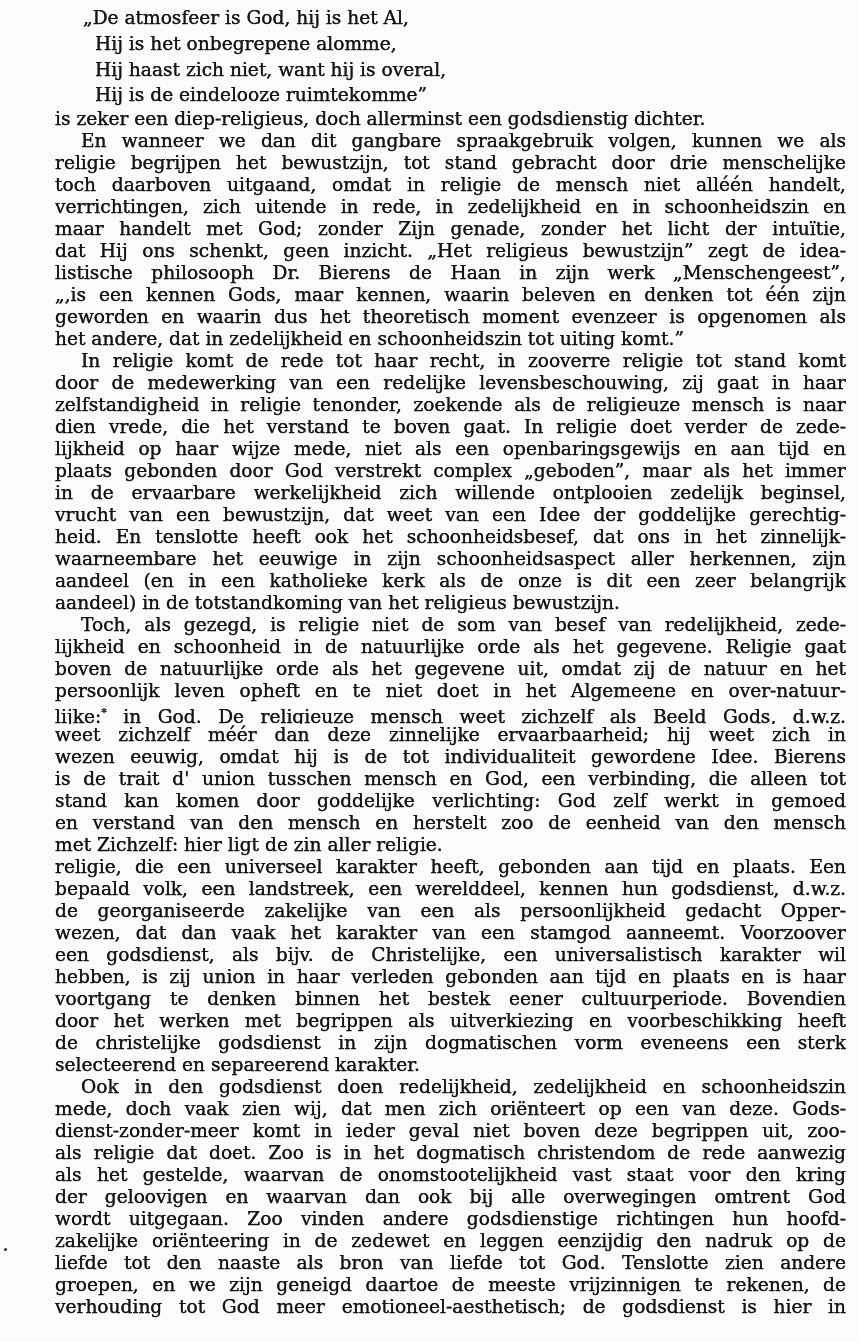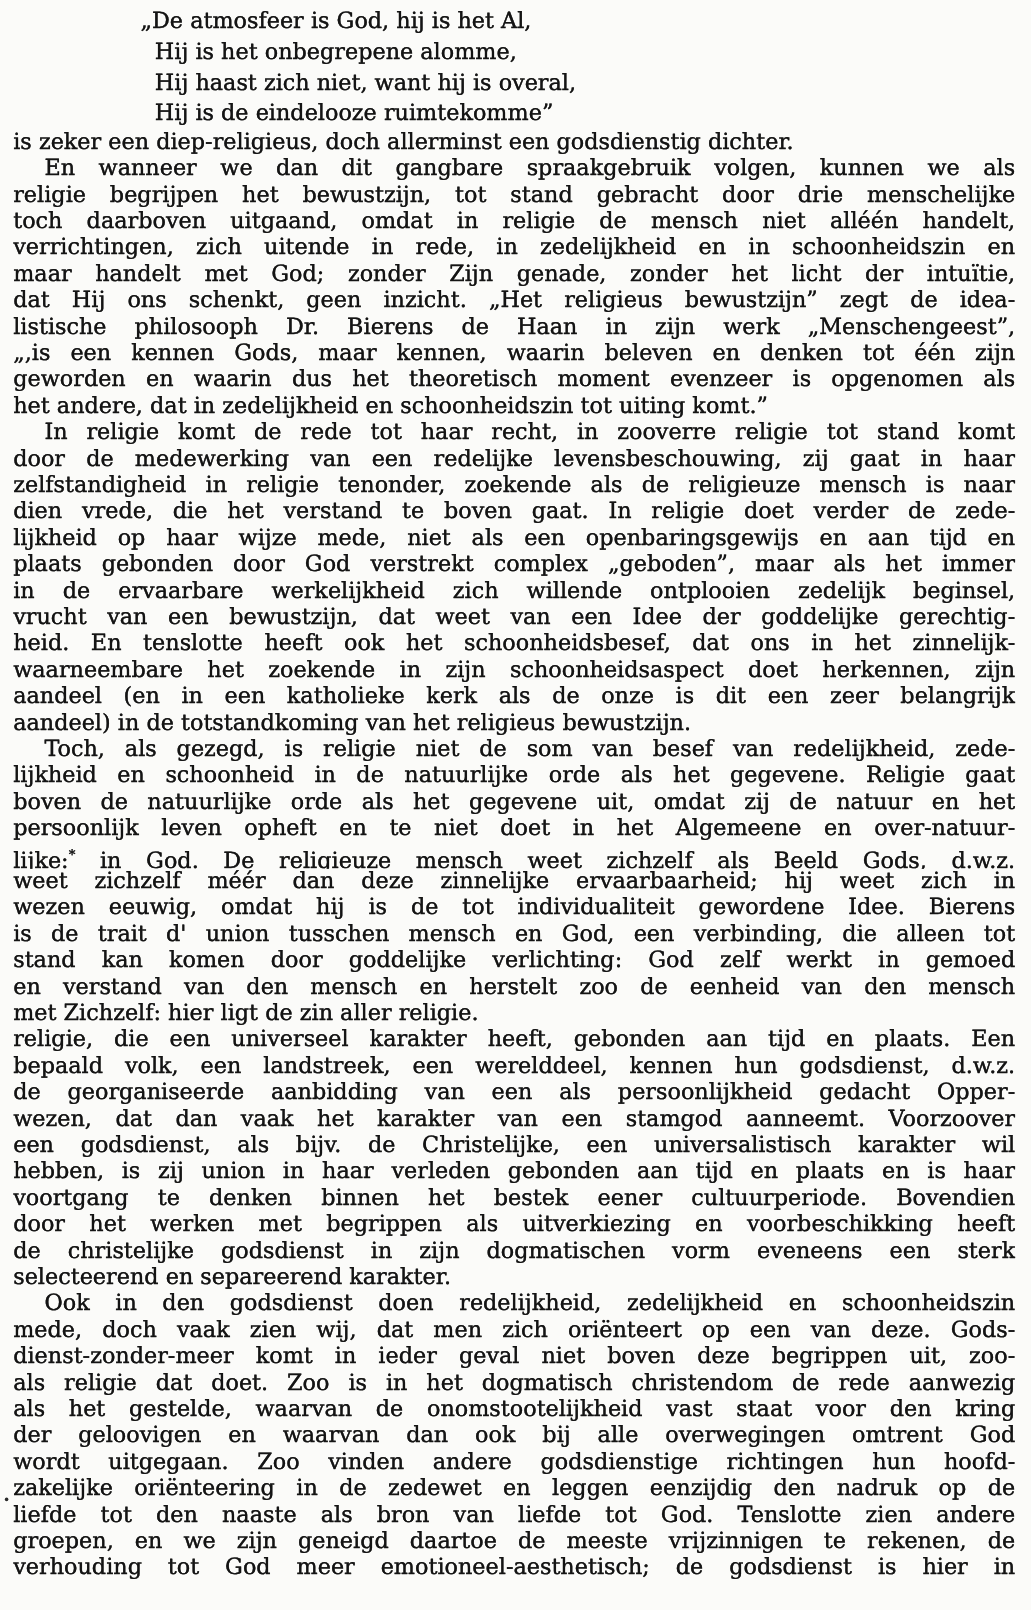--- a/index.html
+++ b/index.html
@@ -21,27 +21,28 @@
     -webkit-text-stroke: 0.25px #141414;
     text-shadow: 0 0 0.5px rgba(20,20,20,0.75);
   }
   .line {
     height: 22px;
     line-height: 22px;
     overflow: hidden;
     text-align: justify;
     text-align-last: justify;
     white-space: nowrap;
+    margin-left: 44px;
   }
   .line.noj { text-align-last: left; }
   .line.ind { text-indent: 26px; }
   .poem-line {
     height: 25.8px;
     line-height: 25.8px;
-    margin-left: 118px;
+    margin-left: 84px;
     text-align: left;
     white-space: nowrap;
   }
   .poem-line.q { text-indent: -12px; }
   sup {
     font-size: 60%;
     vertical-align: super;
     -webkit-text-stroke: 0.2px #141414;
   }
   .speck {
@@ -76,37 +77,37 @@
       <div class="line noj">het andere, dat in zedelijkheid en schoonheidszin tot uiting komt.”</div>
       <div class="line ind">In religie komt de rede tot haar recht, in zooverre religie tot stand komt</div>
       <div class="line">door de medewerking van een redelijke levensbeschouwing, zij gaat in haar</div>
       <div class="line">zelfstandigheid in religie tenonder, zoekende als de religieuze mensch is naar</div>
       <div class="line">dien vrede, die het verstand te boven gaat. In religie doet verder de zede-</div>
       <div class="line">lijkheid op haar wijze mede, niet als een openbaringsgewijs en aan tijd en</div>
       <div class="line">plaats gebonden door God verstrekt complex „geboden”, maar als het immer</div>
       <div class="line">in de ervaarbare werkelijkheid zich willende ontplooien zedelijk beginsel,</div>
       <div class="line">vrucht van een bewustzijn, dat weet van een Idee der goddelijke gerechtig-</div>
       <div class="line">heid. En tenslotte heeft ook het schoonheidsbesef, dat ons in het zinnelijk-</div>
-      <div class="line">waarneembare het zoekende in zijn schoonheidsaspect doet herkennen, zijn</div>
+      <div class="line">waarneembare het eeuwige in zijn schoonheidsaspect aller herkennen, zijn</div>
       <div class="line">aandeel (en in een katholieke kerk als de onze is dit een zeer belangrijk</div>
       <div class="line noj">aandeel) in de totstandkoming van het religieus bewustzijn.</div>
       <div class="line ind">Toch, als gezegd, is religie niet de som van besef van redelijkheid, zede-</div>
       <div class="line">lijkheid en schoonheid in de natuurlijke orde als het gegevene. Religie gaat</div>
       <div class="line">boven de natuurlijke orde als het gegevene uit, omdat zij de natuur en het</div>
       <div class="line">persoonlijk leven opheft en te niet doet in het Algemeene en over-natuur-</div>
       <div class="line">lijke:<sup>*</sup> in God. De religieuze mensch weet zichzelf als Beeld Gods, d.w.z.</div>
       <div class="line">weet zichzelf méér dan deze zinnelijke ervaarbaarheid; hij weet zich in</div>
       <div class="line">wezen eeuwig, omdat hij is de tot individualiteit gewordene Idee. Bierens</div>
       <div class="line">is de trait d' union tusschen mensch en God, een verbinding, die alleen tot</div>
       <div class="line">stand kan komen door goddelijke verlichting: God zelf werkt in gemoed</div>
       <div class="line">en verstand van den mensch en herstelt zoo de eenheid van den mensch</div>
       <div class="line noj">met Zichzelf: hier ligt de zin aller religie.</div>
       <div class="line">religie, die een universeel karakter heeft, gebonden aan tijd en plaats. Een</div>
       <div class="line">bepaald volk, een landstreek, een werelddeel, kennen hun godsdienst, d.w.z.</div>
-      <div class="line">de georganiseerde aanbidding van een als persoonlijkheid gedacht Opper-</div>
+      <div class="line">de georganiseerde zakelijke van een als persoonlijkheid gedacht Opper-</div>
       <div class="line">wezen, dat dan vaak het karakter van een stamgod aanneemt. Voorzoover</div>
       <div class="line">een godsdienst, als bijv. de Christelijke, een universalistisch karakter wil</div>
       <div class="line">hebben, is zij union in haar verleden gebonden aan tijd en plaats en is haar</div>
       <div class="line">voortgang te denken binnen het bestek eener cultuurperiode. Bovendien</div>
       <div class="line">door het werken met begrippen als uitverkiezing en voorbeschikking heeft</div>
       <div class="line">de christelijke godsdienst in zijn dogmatischen vorm eveneens een sterk</div>
       <div class="line noj">selecteerend en separeerend karakter.</div>
       <div class="line ind">Ook in den godsdienst doen redelijkheid, zedelijkheid en schoonheidszin</div>
       <div class="line">mede, doch vaak zien wij, dat men zich oriënteert op een van deze. Gods-</div>
       <div class="line">dienst-zonder-meer komt in ieder geval niet boven deze begrippen uit, zoo-</div>

